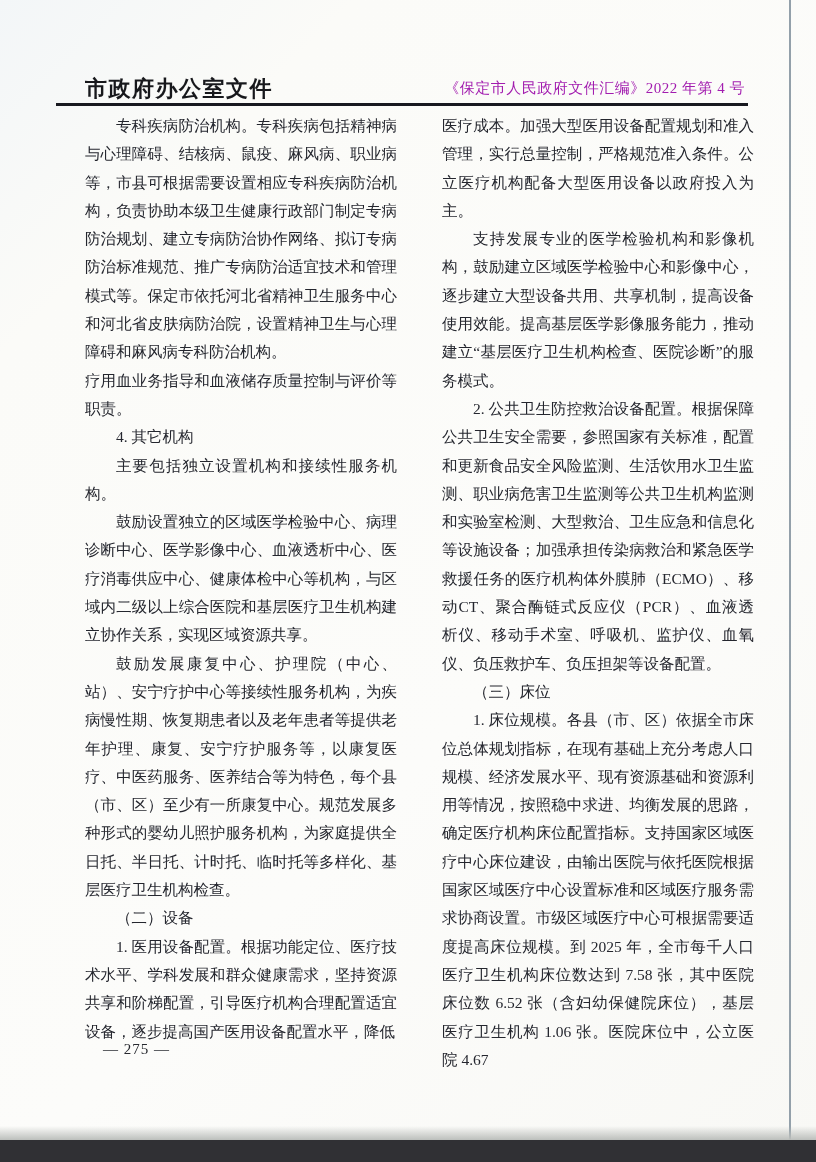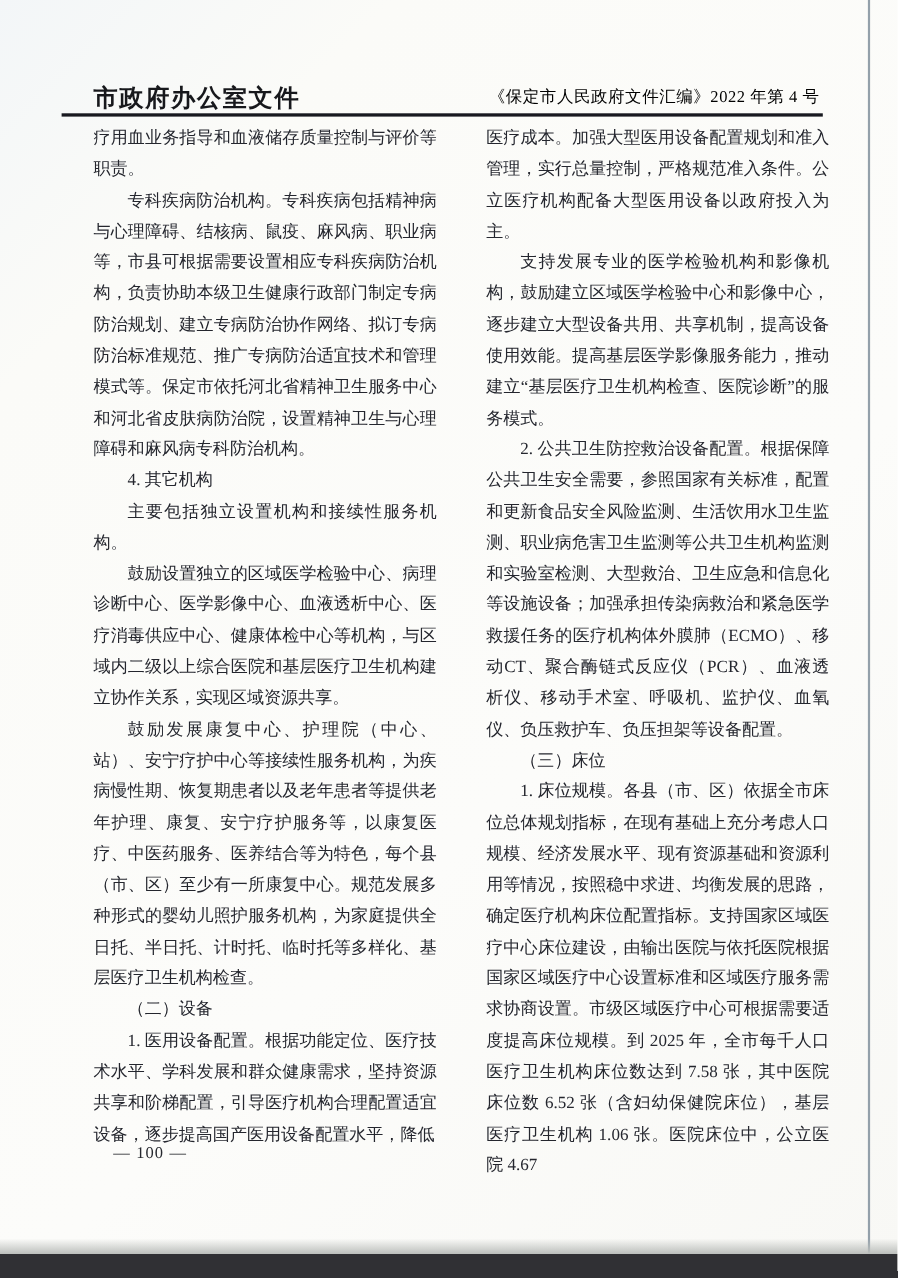--- a/index.html
+++ b/index.html
@@ -13,21 +13,21 @@
   }
   .header-left {
     position: absolute; left: 85px; top: 74px;
     font-family: "Liberation Sans", "DejaVu Sans", sans-serif;
     font-weight: bold; font-size: 22px; letter-spacing: 1.5px;
     color: #17181c;
   }
   .header-right {
     position: absolute; right: 71px; top: 79px;
     font-size: 15px; letter-spacing: 0.5px;
-    color: #000000;
+    color: #a21caf;
     text-align: right;
   }
   .header-rule {
     position: absolute; left: 56px; top: 103px;
     width: 692px; height: 2.5px;
     background: #181920;
   }
   .column {
     position: absolute; top: 112px; width: 312px;
     font-size: 15.5px; line-height: 28.3px;
@@ -66,39 +66,39 @@
 
   <div>
     <span class="header-left">市政府办公室文件</span>
     <span class="header-right">《保定市人民政府文件汇编》2022 年第 4 号</span>
   </div>
 
   <div class="header-rule"></div>
 
   <div>
     <div class="column column-left">
+        <p class="para indent">专科疾病防治机构。专科疾病包括精神病与心理障碍、结核病、鼠疫、麻风病、职业病等，市县可根据需要设置相应专科疾病防治机构，负责协助本级卫生健康行政部门制定专病防治规划、建立专病防治协作网络、拟订专病防治标准规范、推广专病防治适宜技术和管理模式等。保定市依托河北省精神卫生服务中心和河北省皮肤病防治院，设置精神卫生与心理障碍和麻风病专科防治机构。</p>
         <p class="para">疗用血业务指导和血液储存质量控制与评价等职责。</p>
-        <p class="para indent">专科疾病防治机构。专科疾病包括精神病与心理障碍、结核病、鼠疫、麻风病、职业病等，市县可根据需要设置相应专科疾病防治机构，负责协助本级卫生健康行政部门制定专病防治规划、建立专病防治协作网络、拟订专病防治标准规范、推广专病防治适宜技术和管理模式等。保定市依托河北省精神卫生服务中心和河北省皮肤病防治院，设置精神卫生与心理障碍和麻风病专科防治机构。</p>
         <p class="para indent">4. 其它机构</p>
         <p class="para indent">主要包括独立设置机构和接续性服务机构。</p>
         <p class="para indent">鼓励设置独立的区域医学检验中心、病理诊断中心、医学影像中心、血液透析中心、医疗消毒供应中心、健康体检中心等机构，与区域内二级以上综合医院和基层医疗卫生机构建立协作关系，实现区域资源共享。</p>
         <p class="para indent">鼓励发展康复中心、护理院（中心、站）、安宁疗护中心等接续性服务机构，为疾病慢性期、恢复期患者以及老年患者等提供老年护理、康复、安宁疗护服务等，以康复医疗、中医药服务、医养结合等为特色，每个县（市、区）至少有一所康复中心。规范发展多种形式的婴幼儿照护服务机构，为家庭提供全日托、半日托、计时托、临时托等多样化、基层医疗卫生机构检查。</p>
         <p class="para indent">（二）设备</p>
         <p class="para indent">1. 医用设备配置。根据功能定位、医疗技术水平、学科发展和群众健康需求，坚持资源共享和阶梯配置，引导医疗机构合理配置适宜设备，逐步提高国产医用设备配置水平，降低</p>
       </div>
     <div class="column column-right">
         <p class="para">医疗成本。加强大型医用设备配置规划和准入管理，实行总量控制，严格规范准入条件。公立医疗机构配备大型医用设备以政府投入为主。</p>
         <p class="para indent">支持发展专业的医学检验机构和影像机构，鼓励建立区域医学检验中心和影像中心，逐步建立大型设备共用、共享机制，提高设备使用效能。提高基层医学影像服务能力，推动建立“基层医疗卫生机构检查、医院诊断”的服务模式。</p>
         <p class="para indent">2. 公共卫生防控救治设备配置。根据保障公共卫生安全需要，参照国家有关标准，配置和更新食品安全风险监测、生活饮用水卫生监测、职业病危害卫生监测等公共卫生机构监测和实验室检测、大型救治、卫生应急和信息化等设施设备；加强承担传染病救治和紧急医学救援任务的医疗机构体外膜肺（ECMO）、移动CT、聚合酶链式反应仪（PCR）、血液透析仪、移动手术室、呼吸机、监护仪、血氧仪、负压救护车、负压担架等设备配置。</p>
         <p class="para indent">（三）床位</p>
         <p class="para indent">1. 床位规模。各县（市、区）依据全市床位总体规划指标，在现有基础上充分考虑人口规模、经济发展水平、现有资源基础和资源利用等情况，按照稳中求进、均衡发展的思路，确定医疗机构床位配置指标。支持国家区域医疗中心床位建设，由输出医院与依托医院根据国家区域医疗中心设置标准和区域医疗服务需求协商设置。市级区域医疗中心可根据需要适度提高床位规模。到 2025 年，全市每千人口医疗卫生机构床位数达到 7.58 张，其中医院床位数 6.52 张（含妇幼保健院床位），基层医疗卫生机构 1.06 张。医院床位中，公立医院 4.67</p>
       </div>
   </div>
 
   <div class="footer">
-    <span>— 100 —</span>
+    <span>— 275 —</span>
   </div>
 
   <div class="scan-edge-right"></div>
   <div class="scan-edge-bottom-fade"></div>
   <div class="scan-edge-bottom"></div>
 
 </div>
 
 </body></html>

